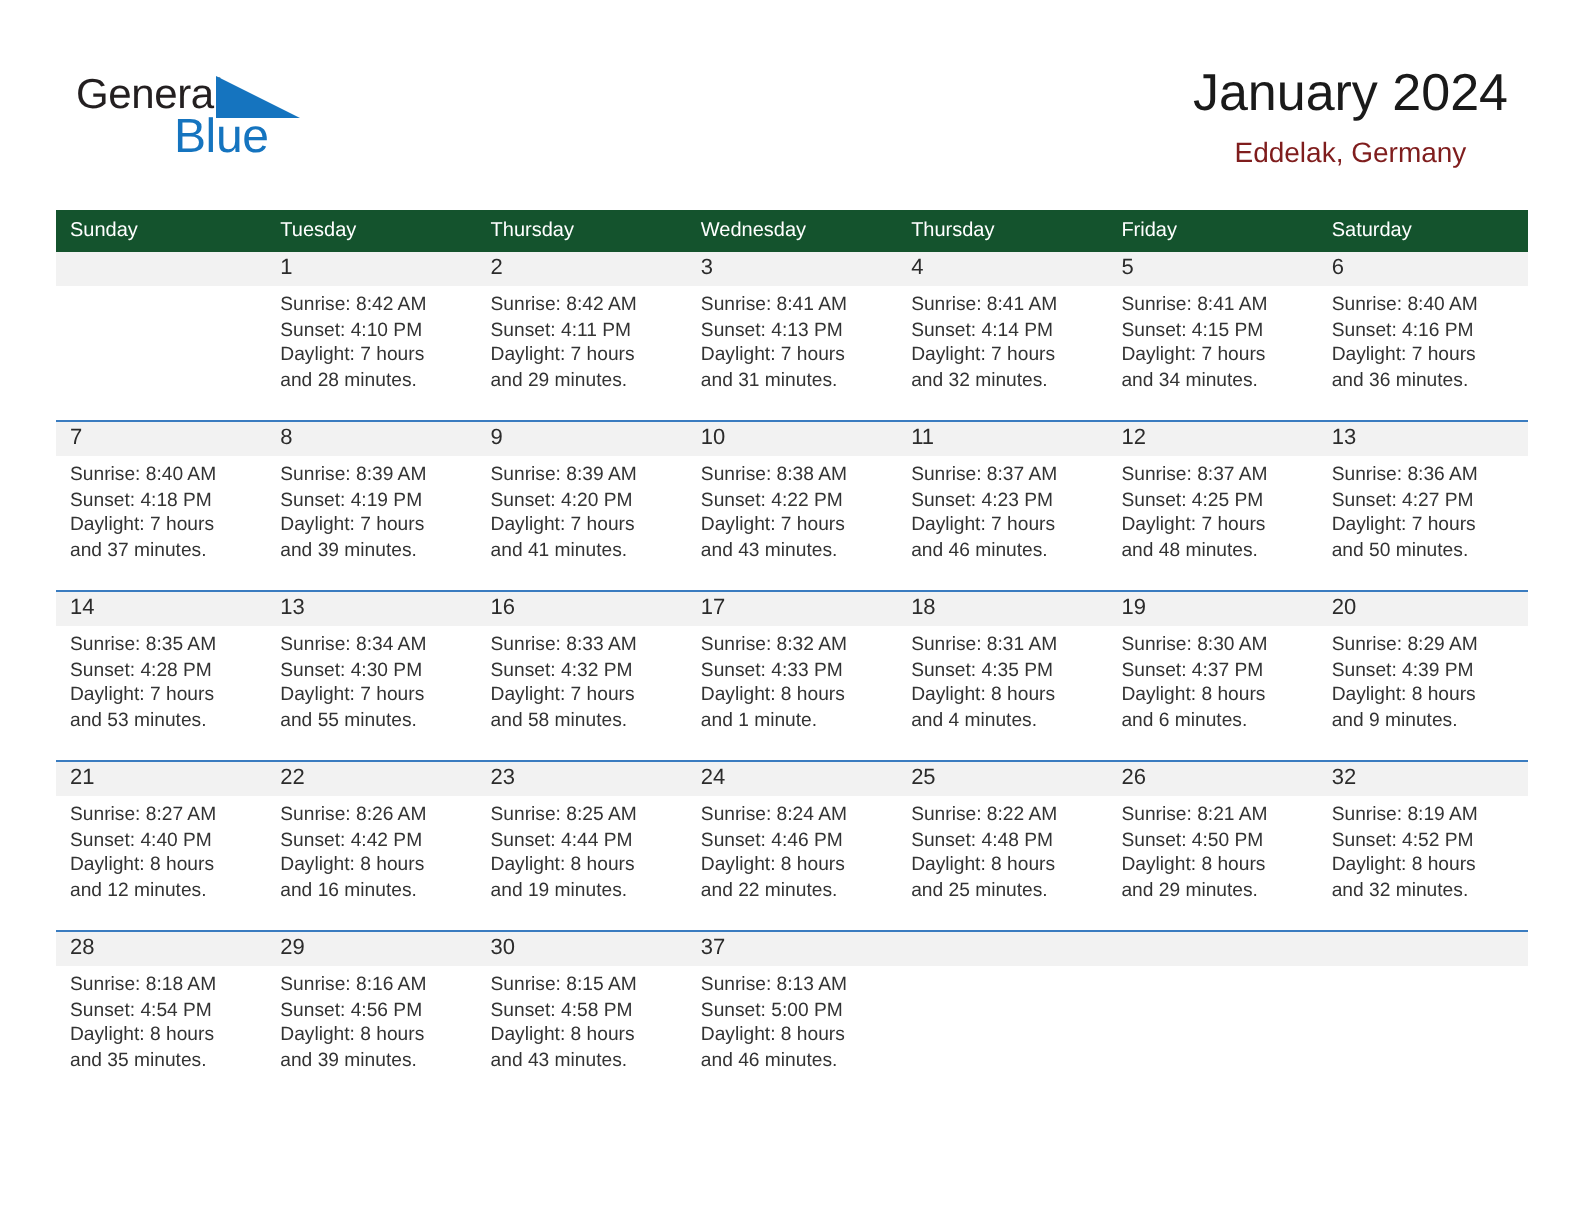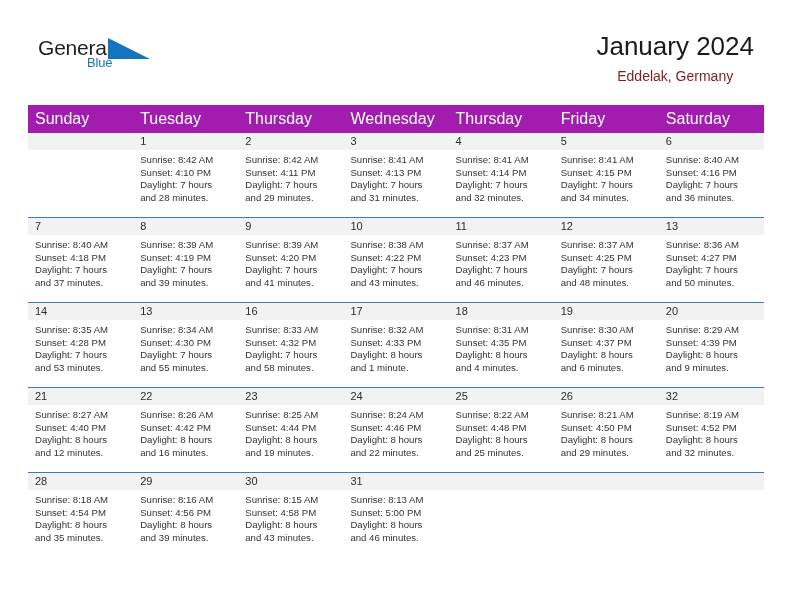--- a/index.html
+++ b/index.html
@@ -42,21 +42,21 @@
     top: 0;
     font-size: 21px;
     letter-spacing: -0.2px;
     color: #231f20;
     font-family: "Liberation Sans", sans-serif;
   }
   .logo-blue {
     position: absolute;
     left: 49px;
     top: 19px;
-    font-size: 13px;
+    font-size: 24px;
     letter-spacing: -0.2px;
     color: #1574bf;
     font-family: "Liberation Sans", sans-serif;
   }
   .logo-tri-svg {
     position: absolute;
     left: 70px;
     top: 2px;
   }
 
@@ -85,23 +85,23 @@
   
   .calendar {
     position: absolute;
     left: 28px;
     top: 105px;
     width: 736px;
     border-collapse: collapse;
     table-layout: fixed;
   }
   .calendar th {
-    background: #a21caf;
+    background: #14532d;
     color: #ffffff;
-    font-size: 16px;
+    font-size: 10px;
     font-weight: normal;
     text-align: left;
     padding: 5px 0 5px 7px;
     height: 11px;
     font-family: "Liberation Sans", sans-serif;
     border: none;
   }
   .calendar td {
     vertical-align: top;
     padding: 0;
@@ -531,21 +531,21 @@
               <div class="cell-lines">
                 <div>Sunrise: 8:15 AM</div>
                 <div>Sunset: 4:58 PM</div>
                 <div>Daylight: 8 hours</div>
                 <div>and 43 minutes.</div>
               </div>
             </div>
           </td>
         <td>
             <div class="cell">
-              <div class="daynum-band">31</div>
+              <div class="daynum-band">37</div>
               <div class="cell-lines">
                 <div>Sunrise: 8:13 AM</div>
                 <div>Sunset: 5:00 PM</div>
                 <div>Daylight: 8 hours</div>
                 <div>and 46 minutes.</div>
               </div>
             </div>
           </td>
         <td>
             <div class="cell empty">

